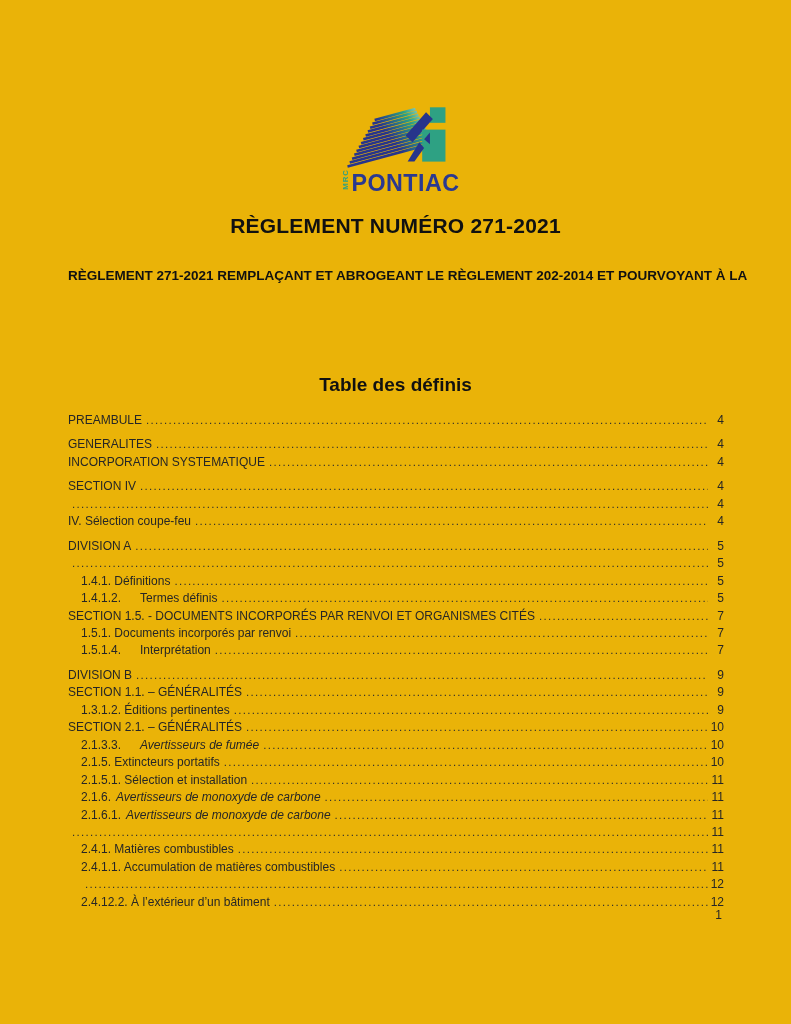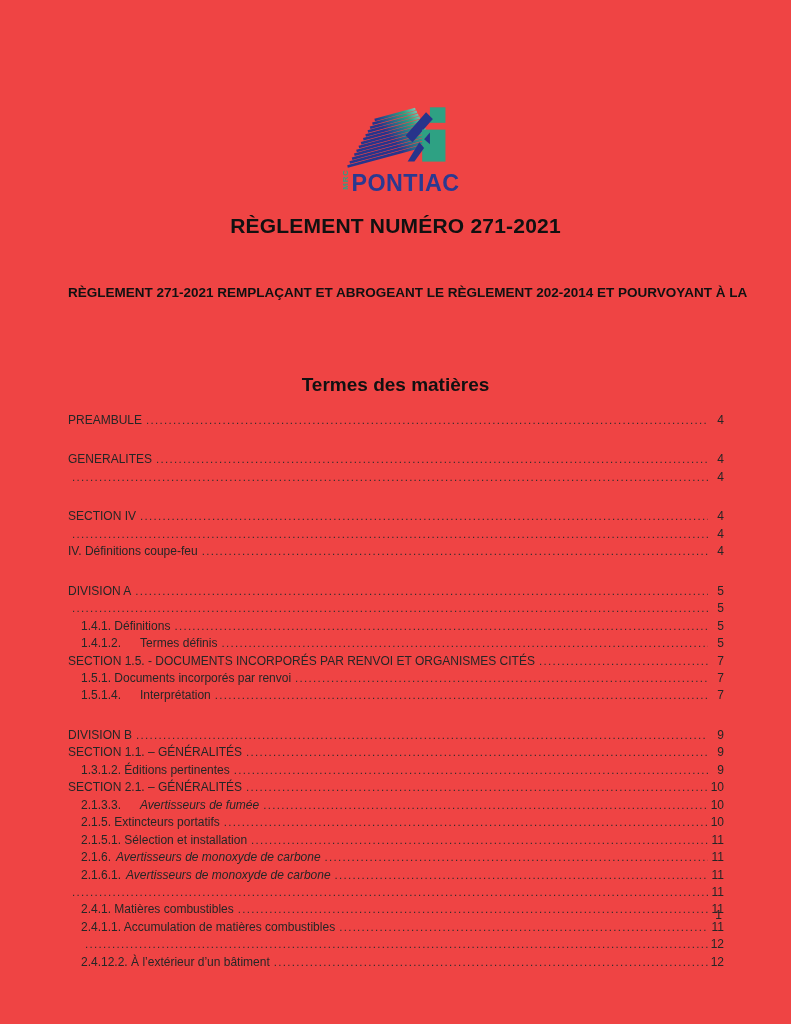--- a/index.html
+++ b/index.html
@@ -1,40 +1,40 @@
 <!DOCTYPE html>
 <html><head>
 <meta charset="utf-8">
 <style>
   html,body { margin:0; padding:0; background:#e8e8e8; }
   .page {
     position:relative;
     width:791px; height:1024px;
     margin:0 auto;
-    background:#ef4444;
+    background:#eab308;
     font-family:"Liberation Sans","DejaVu Sans",sans-serif;
     color:#1a1a1a;
     overflow:hidden;
   }
 
   .logo-wrap {
     position:absolute; top:100px; left:0; right:0;
     display:flex; justify-content:center;
   }
 
   .doc-title {
     position:absolute; top:214px; left:0; right:0;
     text-align:center;
     font-size:21px; font-weight:bold;
     letter-spacing:0.2px;
     color:#111;
   }
 
   .doc-subtitle {
-    position:absolute; top:280px; left:68px; width:658px;
+    position:absolute; top:263px; left:68px; width:658px;
     font-size:13.5px; font-weight:bold; line-height:26px;
     color:#111;
     white-space:nowrap;
   }
 
   .toc-heading {
     position:absolute; top:374px; left:0; right:0;
     text-align:center;
     font-size:19px; font-weight:bold;
     color:#111;
@@ -43,21 +43,21 @@
   .toc {
     position:absolute; top:412px; left:68px; width:656px;
     font-size:12px; color:#262626;
   }
   .toc-row {
     display:flex; align-items:baseline;
     line-height:17.45px;
     white-space:nowrap;
     cursor:default;
   }
-  .toc-row.gap { margin-top:22px; }
+  .toc-row.gap { margin-top:7px; }
   .toc-row.lvl1 { padding-left:13px; }
   .toc-prefix { flex:none; margin-right:5px; }
   .toc-prefix.tab { margin-right:19px; }
   .toc-prefix:empty { display:none; }
   .toc-label { flex:none; }
   .toc-label.italic { font-style:italic; }
   .leader {
     flex:1 1 auto; overflow:hidden;
     margin:0 3px 0 4px;
     color:#2e2e2e;
@@ -117,59 +117,60 @@
       <text x="20" y="93" font-size="24" font-weight="bold" letter-spacing="0.5" fill="#2B3990">PONTIAC</text>
     </svg>
   </div>
 
   <div class="doc-title">RÈGLEMENT NUMÉRO 271-2021</div>
 
   <div class="doc-subtitle">
     <div>RÈGLEMENT 271-2021 REMPLAÇANT ET ABROGEANT LE RÈGLEMENT 202-2014 ET POURVOYANT À LA</div>
   </div>
 
-  <div class="toc-heading">Termes des matières</div>
+  <div class="toc-heading">Table des définis</div>
 
   <div class="toc" id="toc-list">
     <div class="toc-row">
 
       <span class="toc-label">PREAMBULE</span>
       <span class="leader"></span>
       <span class="toc-page">4</span>
     </div>
 
     <div class="toc-row gap">
 
       <span class="toc-label">GENERALITES</span>
       <span class="leader"></span>
       <span class="toc-page">4</span>
     </div>
 
     <div class="toc-row">
 
+      <span class="toc-label">INCORPORATION SYSTEMATIQUE</span>
       <span class="leader"></span>
       <span class="toc-page">4</span>
     </div>
 
     <div class="toc-row gap">
 
       <span class="toc-label">SECTION IV</span>
       <span class="leader"></span>
       <span class="toc-page">4</span>
     </div>
 
     <div class="toc-row">
 
       <span class="leader"></span>
       <span class="toc-page">4</span>
     </div>
 
     <div class="toc-row">
 
-      <span class="toc-label">IV. Définitions coupe-feu</span>
+      <span class="toc-label">IV. Sélection coupe-feu</span>
       <span class="leader"></span>
       <span class="toc-page">4</span>
     </div>
 
     <div class="toc-row gap">
 
       <span class="toc-label">DIVISION A</span>
       <span class="leader"></span>
       <span class="toc-page">5</span>
     </div>

